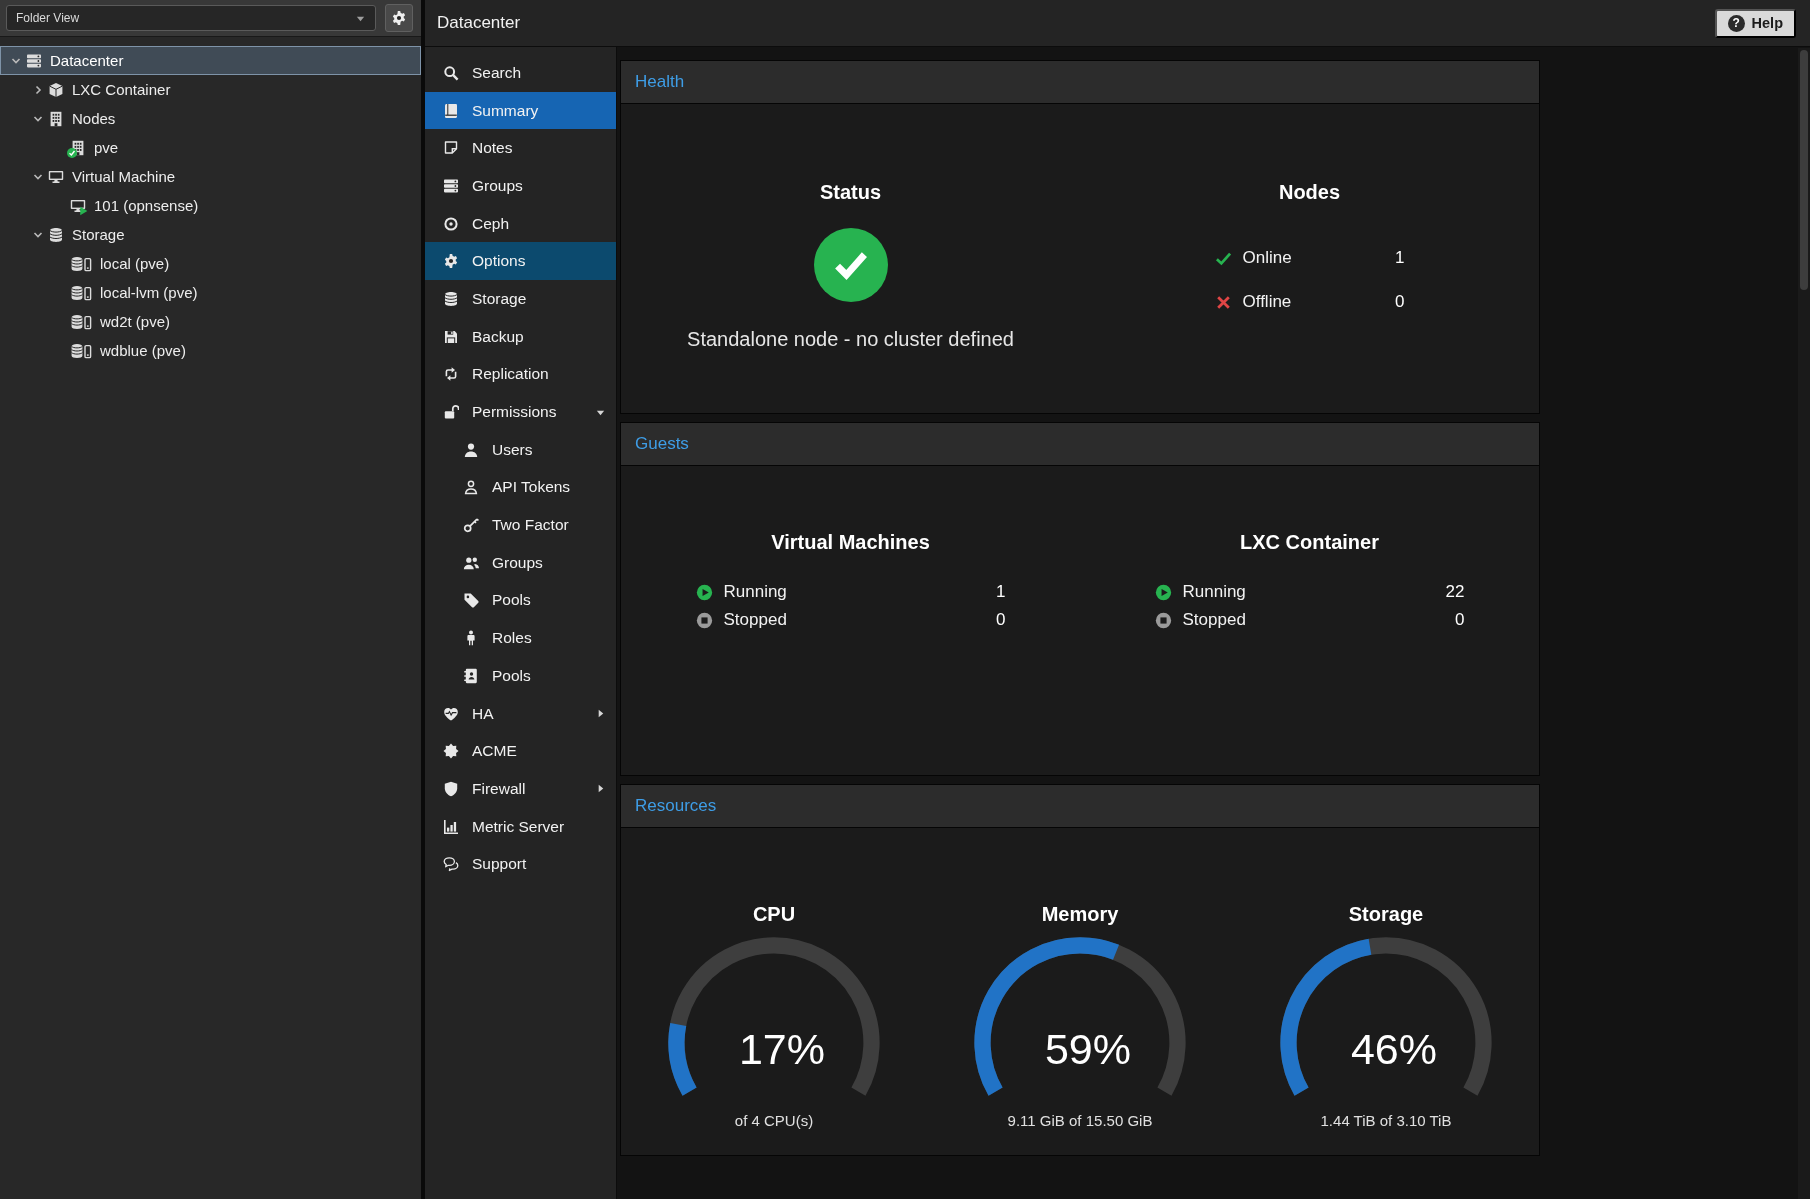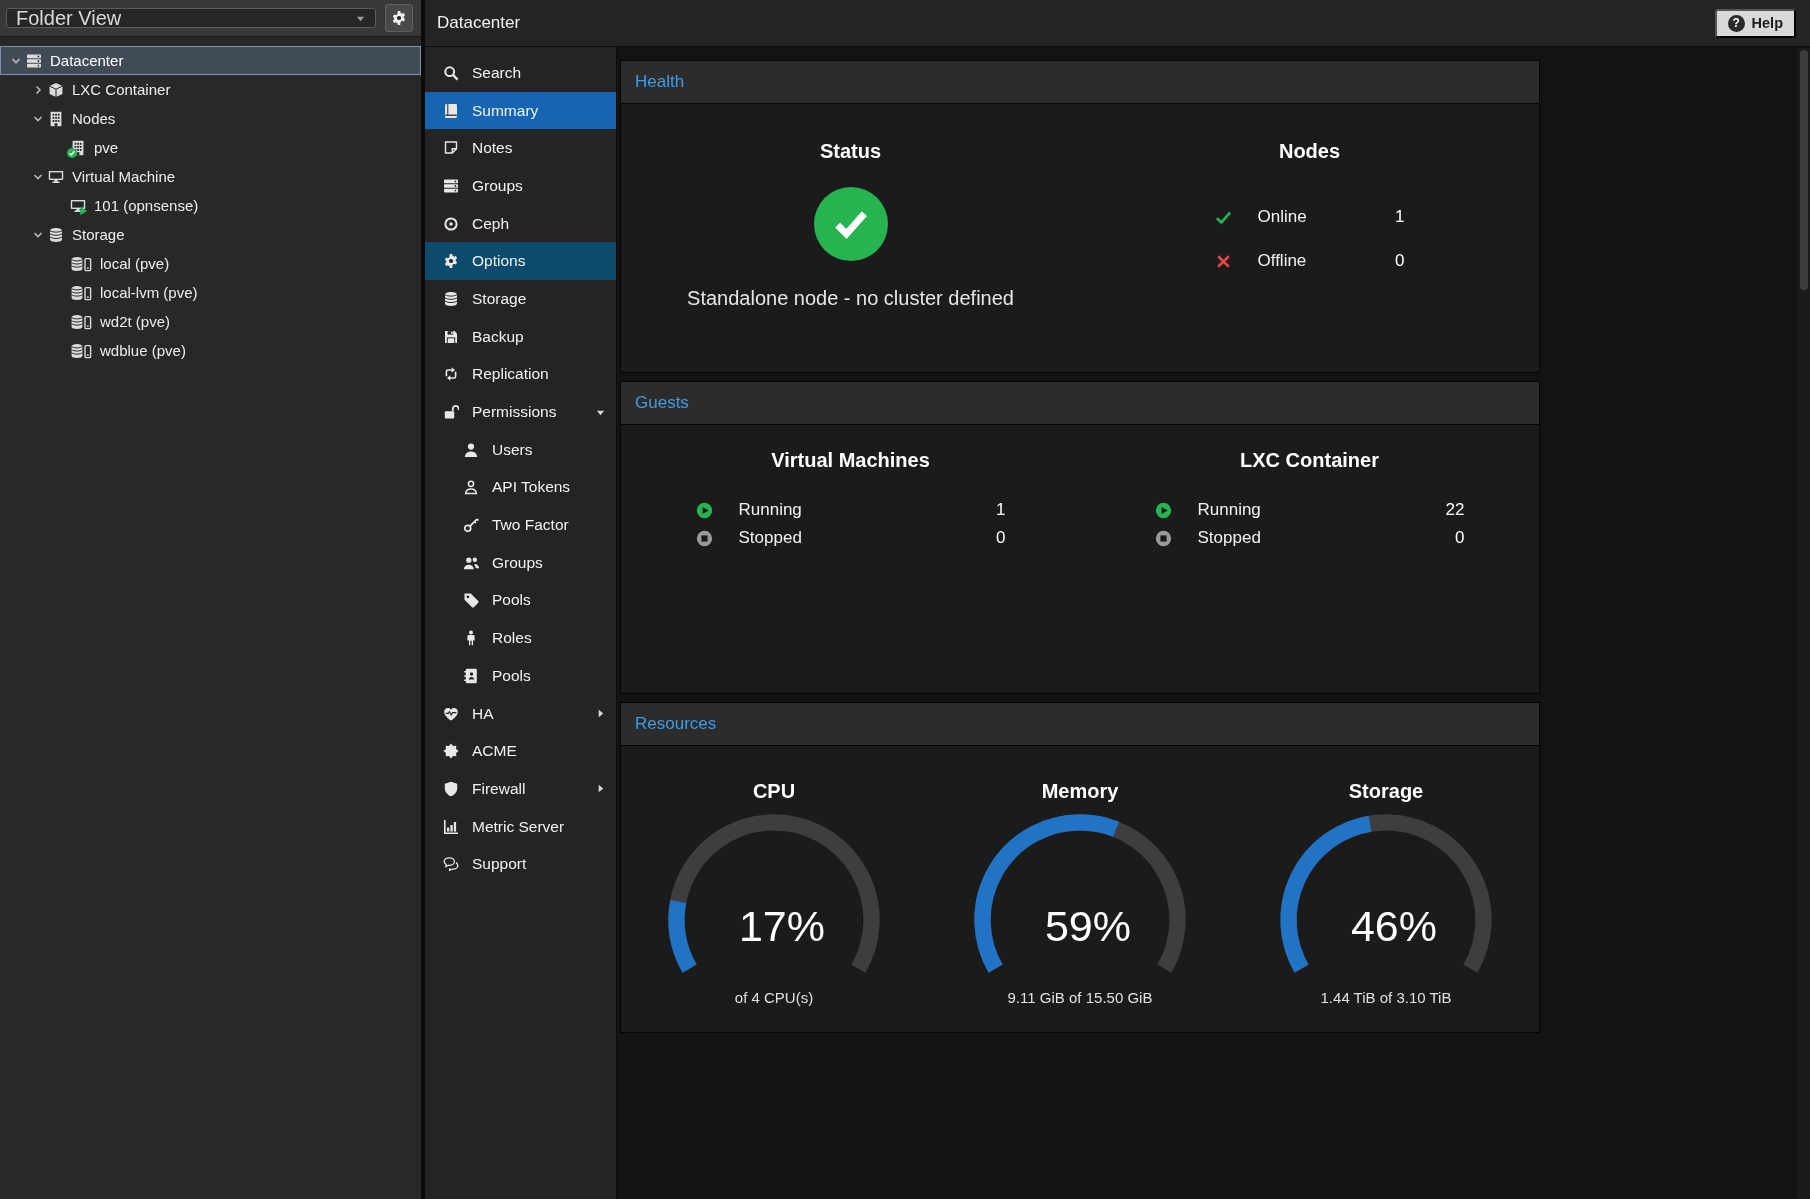--- a/index.html
+++ b/index.html
@@ -15,22 +15,22 @@
   body{
     font-family:"Liberation Sans","DejaVu Sans",sans-serif;
     background:#111;color:#e8e8e8;overflow:hidden;
   }
   .app{display:flex;width:100%;height:100%;}
 
   
   .tree-panel{width:421px;background:#282828;display:flex;flex-direction:column;}
   .tree-header{height:37px;background:#383838;border-bottom:1px solid #191919;
     display:flex;align-items:center;padding:0 6px;gap:9px;}
-  .combo{flex:0 0 370px;height:20px;background:#262626;border:1px solid #5a5a5a;border-radius:3px;
-    display:flex;align-items:center;justify-content:space-between;padding:0 9px;font-size:20px;color:#dadada;cursor:pointer;}
+  .combo{flex:0 0 370px;height:26px;background:#262626;border:1px solid #5a5a5a;border-radius:3px;
+    display:flex;align-items:center;justify-content:space-between;padding:0 9px;font-size:12px;color:#dadada;cursor:pointer;}
   .combo .cbx-caret{width:11px;height:11px;color:#9f9f9f;flex:0 0 auto;}
   .icon-btn{width:28px;height:28px;background:#494949;border:1px solid #606060;border-radius:3px;
     display:flex;align-items:center;justify-content:center;cursor:pointer;}
   .icon-btn svg{width:16px;height:16px;color:#f0f0f0;}
   .tree{flex:1;padding-top:9px;overflow:hidden;}
   .tree-row{height:29px;display:flex;align-items:center;font-size:15px;color:#ededed;cursor:pointer;white-space:nowrap;}
   .tree-row .caret{width:16px;height:16px;margin:0 2px 0 0;color:#b9b9b9;display:flex;align-items:center;justify-content:center;flex:0 0 auto;}
   .tree-row .caret svg{width:12px;height:12px;}
   .tree-row .ticon{position:relative;display:flex;align-items:center;justify-content:center;margin-right:8px;flex:0 0 auto;}
   .tree-row .ticon svg.ti{width:16px;height:16px;color:#dcdcdc;}
@@ -62,32 +62,32 @@
   .menu-item.selected{background:var(--selection-blue);}
   .menu-item.focused{background:#0c4a6e;}
   .menu-item .mcaret{margin-left:auto;width:11px;height:11px;color:#d6d6d6;flex:0 0 auto;}
 
   
   .content{flex:1;background:#131313;padding:13px 3px;overflow:hidden;}
   .panel{width:920px;background:#1b1b1b;border:1px solid #050505;}
   .panel + .panel{margin-top:8px;}
   .panel-header{height:43px;background:#2c2c2c;border-bottom:1px solid #050505;
     display:flex;align-items:center;padding:0 14px;font-size:17px;color:var(--accent-blue);}
-  .cols2{display:flex;}
+  .cols2{display:flex;margin-top:41px;}
   .col{flex:1;display:flex;flex-direction:column;align-items:center;}
   .col-heading{font-size:20px;font-weight:bold;color:#fff;}
 
   .health-body{height:268px;padding-top:36px;}
   .status-circle{margin-top:24px;width:74px;height:74px;border-radius:50%;background:var(--status-green);
     display:flex;align-items:center;justify-content:center;}
   .status-circle svg{width:46px;height:46px;}
   .status-msg{margin-top:26px;font-size:20px;color:#e6e6e6;}
   .health-rows{margin-top:40px;display:flex;flex-direction:column;gap:16px;width:190px;}
   .stat-row{display:flex;justify-content:space-between;align-items:center;height:28px;}
-  .stat-label{display:flex;align-items:center;gap:26px;font-size:17px;color:#f2f2f2;}
+  .stat-label{display:flex;align-items:center;gap:11px;font-size:17px;color:#f2f2f2;}
   .stat-label svg{width:17px;height:17px;flex:0 0 auto;}
   .stat-value{font-size:17px;color:#fff;}
   .green{color:var(--status-green);} .red{color:var(--status-red);} .gray{color:var(--status-gray);}
 
   .guests-body{height:268px;padding-top:24px;}
   .guest-rows{margin-top:24px;display:flex;flex-direction:column;width:310px;}
 
   .resources-body{height:286px;padding-top:34px;}
   .gauge-title{font-size:20px;font-weight:bold;color:#fff;}
   .gauge{position:relative;width:250px;height:182px;margin-top:4px;}

